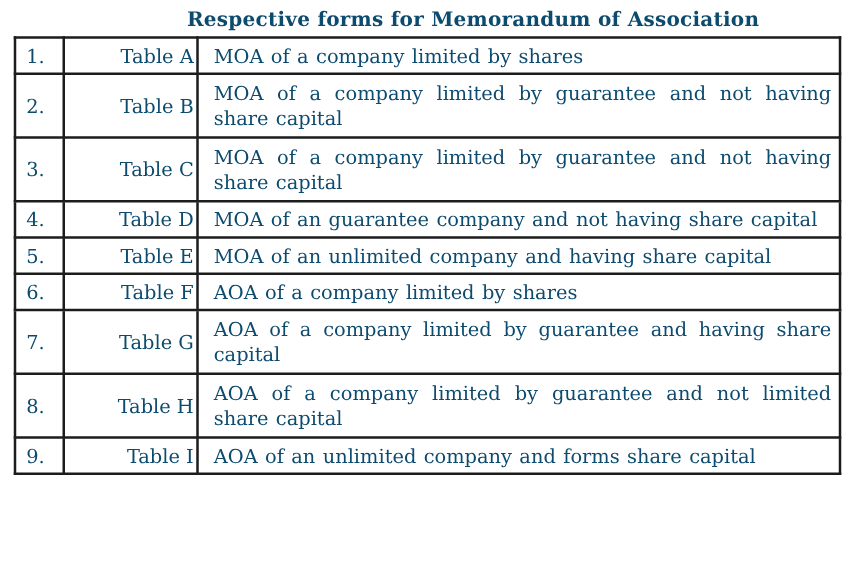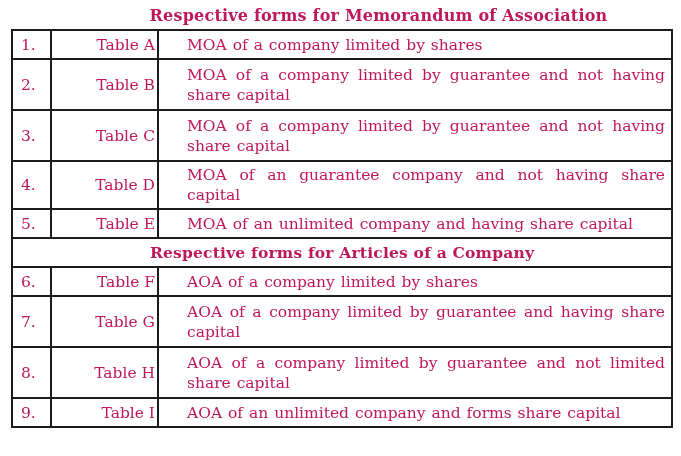--- a/index.html
+++ b/index.html
@@ -5,21 +5,21 @@
   html, body {
     margin: 0;
     padding: 0;
     background: #ffffff;
   }
   .page {
     position: relative;
     width: 681px;
     height: 456px;
     background: #ffffff;
-    color: #be185d;
+    color: #0c4a6e;
     font-family: "DejaVu Serif", "Liberation Serif", serif;
     overflow: hidden;
   }
   .doc-title {
     margin: 6px 0 3px 0;
     text-align: center;
     transform: translateX(38px);
     font-size: 16px;
     line-height: 20px;
     font-weight: bold;
@@ -45,21 +45,21 @@
   td.num {
     padding: 3px 2px 3px 8px;
     text-align: left;
   }
   td.form {
     padding: 3px 2px 3px 18px;
     text-align: right;
     white-space: nowrap;
   }
   td.desc {
-    padding: 3px 6px 3px 28px;
+    padding: 3px 6px 3px 12px;
     text-align: justify;
     word-spacing: 1px;
   }
   td.section-header {
     text-align: center;
     font-weight: bold;
     font-size: 15.5px;
     padding: 3px 4px;
     letter-spacing: 0.2px;
   }
@@ -100,23 +100,20 @@
         <td class="num">4.</td>
         <td class="form">Table D</td>
         <td class="desc">MOA of an guarantee company and not having share capital</td>
       </tr>
       <tr class="r-single">
         <td class="num">5.</td>
         <td class="form">Table E</td>
         <td class="desc">MOA of an unlimited company and having share capital</td>
       </tr>
 
-      <tr class="r-header">
-        <td class="section-header" colspan="3">Respective forms for Articles of a Company</td>
-      </tr>
 
       <tr class="r-single">
         <td class="num">6.</td>
         <td class="form">Table F</td>
         <td class="desc">AOA of a company limited by shares</td>
       </tr>
       <tr class="r-double">
         <td class="num">7.</td>
         <td class="form">Table G</td>
         <td class="desc">AOA of a company limited by guarantee and having share capital</td>

